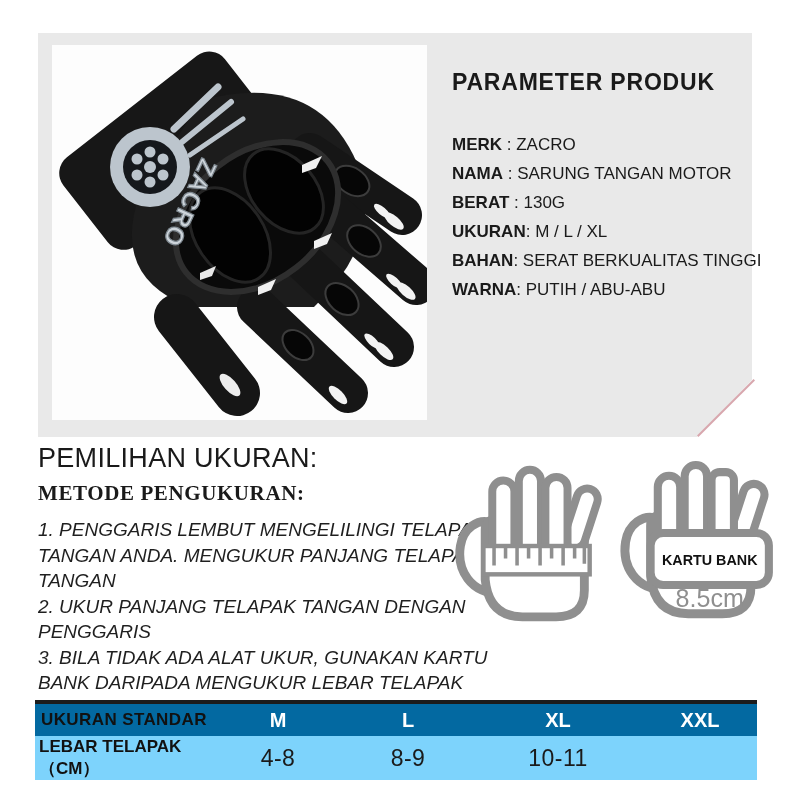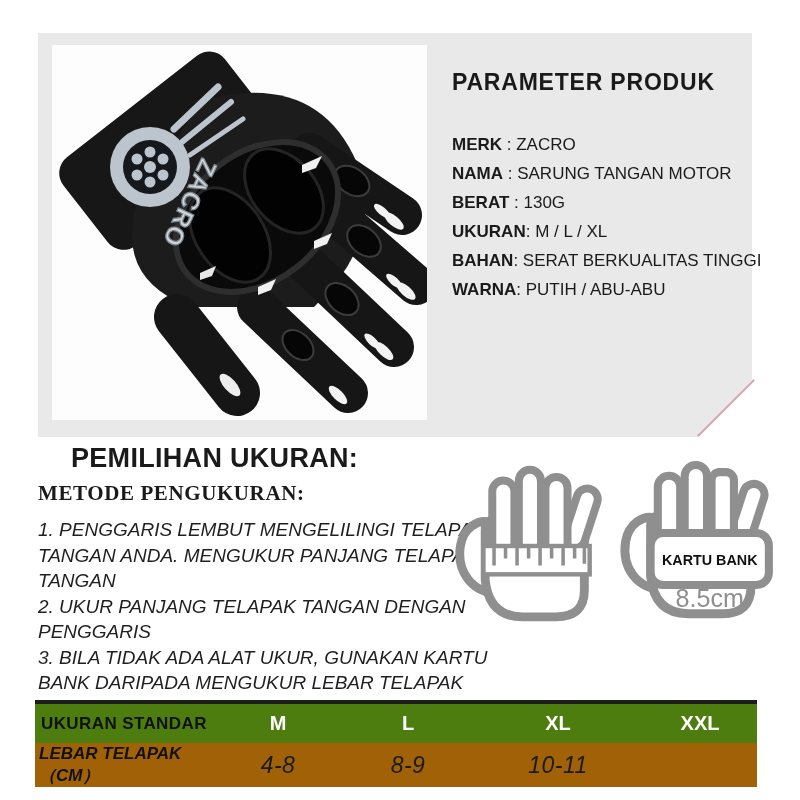--- a/index.html
+++ b/index.html
@@ -22,37 +22,37 @@
   .photo-box svg { display:block; width:100%; height:100%; }
 
   
   .params { position:absolute; left:452px; top:70px; width:298px; }
   .params-title { font-size:23px; font-weight:bold; letter-spacing:0.8px; line-height:24px; }
   .spec-rows { margin-top:36px; }
   .spec-row { font-size:17px; line-height:29px; white-space:nowrap; }
   .spec-row .lbl { font-weight:bold; }
 
   
-  .h-pemilihan { position:absolute; left:38px; top:443px; font-size:27px; font-weight:bold; letter-spacing:0.3px;margin-left:33px; }
+  .h-pemilihan { position:absolute; left:38px; top:443px; font-size:27px; font-weight:normal; letter-spacing:0.3px; }
   .h-metode { position:absolute; left:38px; top:481px; font-size:21px; font-weight:bold; letter-spacing:0.6px;font-family:Liberation Serif, serif; }
   .steps { position:absolute; left:38px; top:517px; width:452px; font-size:19px; font-style:italic; line-height:25.5px; color:#1f1f1f; }
 
   
   .hand { position:absolute; }
   .hand-ruler { left:452px; top:461px; width:162px; height:170px; }
   .hand-card  { left:617px; top:456px; width:164px; height:172px; }
   .hand svg { display:block; width:100%; height:100%; }
 
   
   .size-table { position:absolute; left:35px; top:700px; width:722px; border-top:4px solid #1c1c1c; }
   .tbl-row { display:grid; grid-template-columns:178px 130px 130px 170px 114px; align-items:center; }
-  .tbl-head { background:#4d7c0f; height:39px; }
+  .tbl-head { background:#0369a1; height:32px; }
   .tbl-head .c0 { font-size:17px; font-weight:bold; color:#111; padding-left:6px; letter-spacing:0.4px; }
   .tbl-head .c { font-size:20px; font-weight:bold; color:#ffffff; text-align:center; }
-  .tbl-data { background:#a16207; height:44px;font-style:italic; }
+  .tbl-data { background:#7dd3fc; height:44px; }
   .tbl-data .c0 { font-size:17px; font-weight:bold; color:#111; padding-left:4px; }
   .tbl-data .c { font-size:23px; color:#1a1a1a; text-align:center; letter-spacing:0.5px; }
 </style>
 </head>
 <body>
 
 <div id="stage">
 
   <div class="panel"></div>
   <div class="corner-line"></div>

